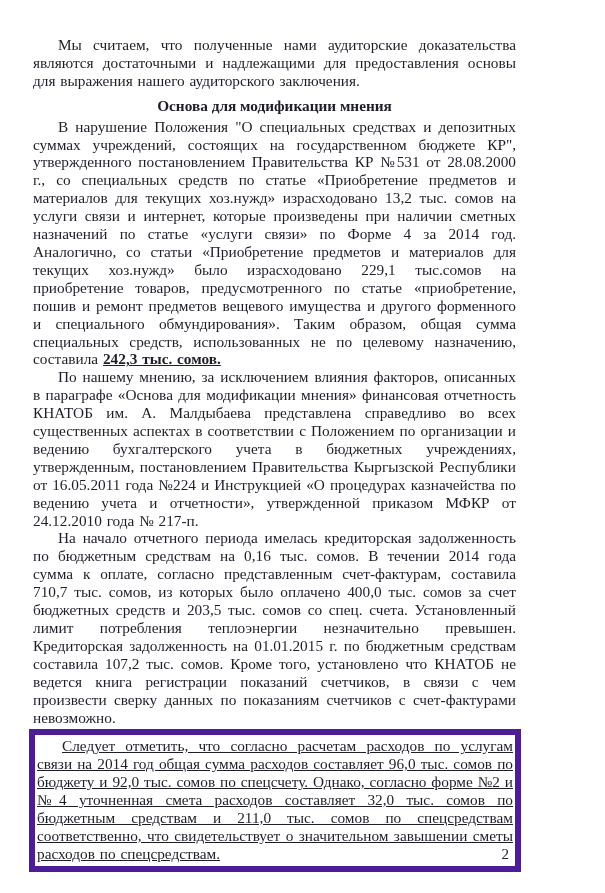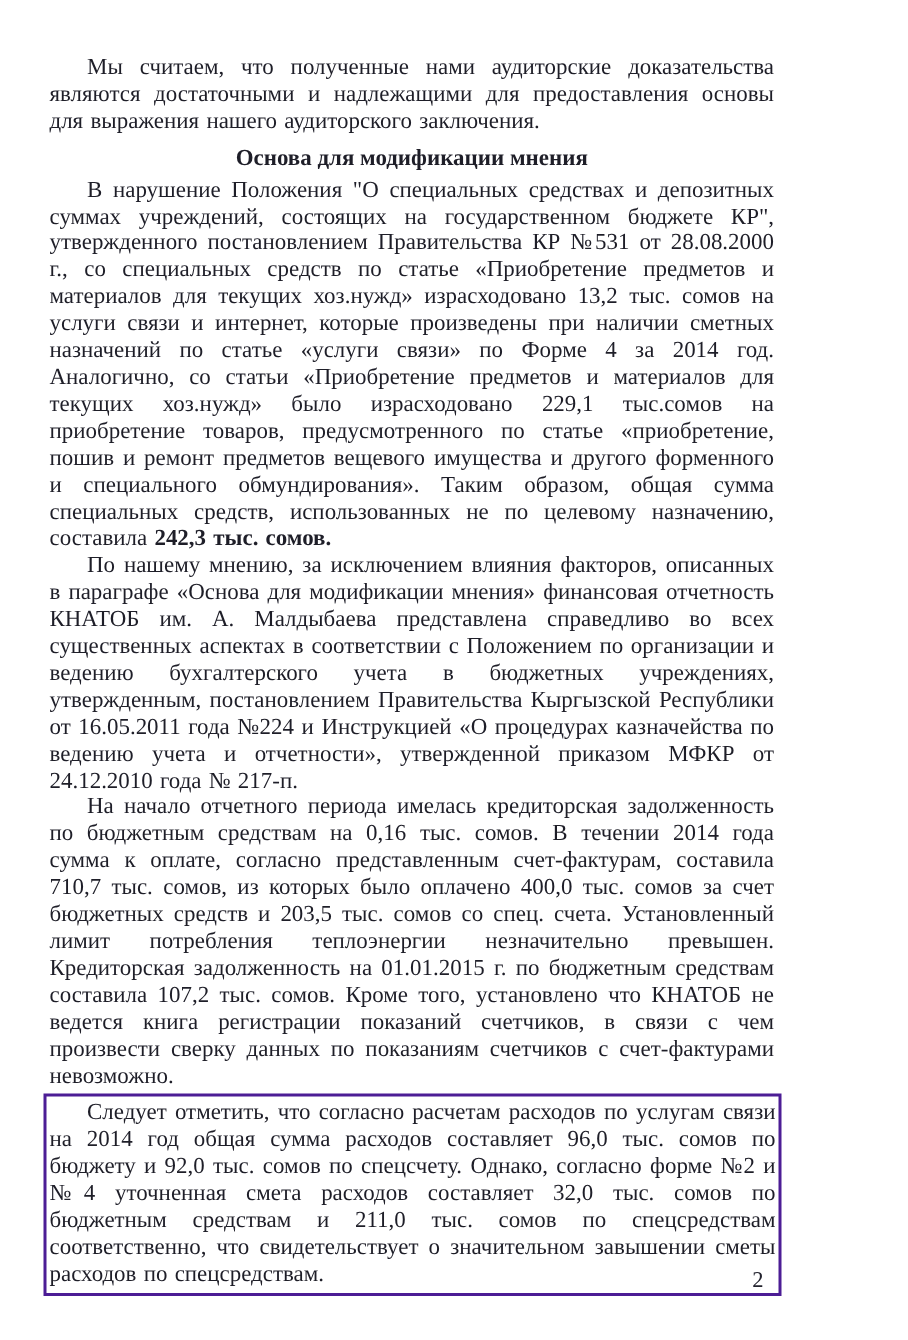--- a/index.html
+++ b/index.html
@@ -31,25 +31,27 @@
     font-size: 15.3px;
     line-height: 17.9px;
     font-weight: bold;
     text-align: center;
   }
   .heading .heading-num {
     margin-right: 9px;
   }
   .bold-amount {
     font-weight: bold;
+    text-decoration: underline;
   }
   .highlight-box {
-    border: 2px solid #4c1d95;
+    border: 6px solid #4c1d95;
     margin: 3px -5px 0 -4px;
     padding: 2px 2px 3px 2px;
+    text-decoration: underline;
   }
   .page-number {
     position: absolute;
     top: 845px;
     right: 42px;
     font-size: 15px;
     line-height: 18px;
     color: #23232e;
     z-index: 2;
   }

